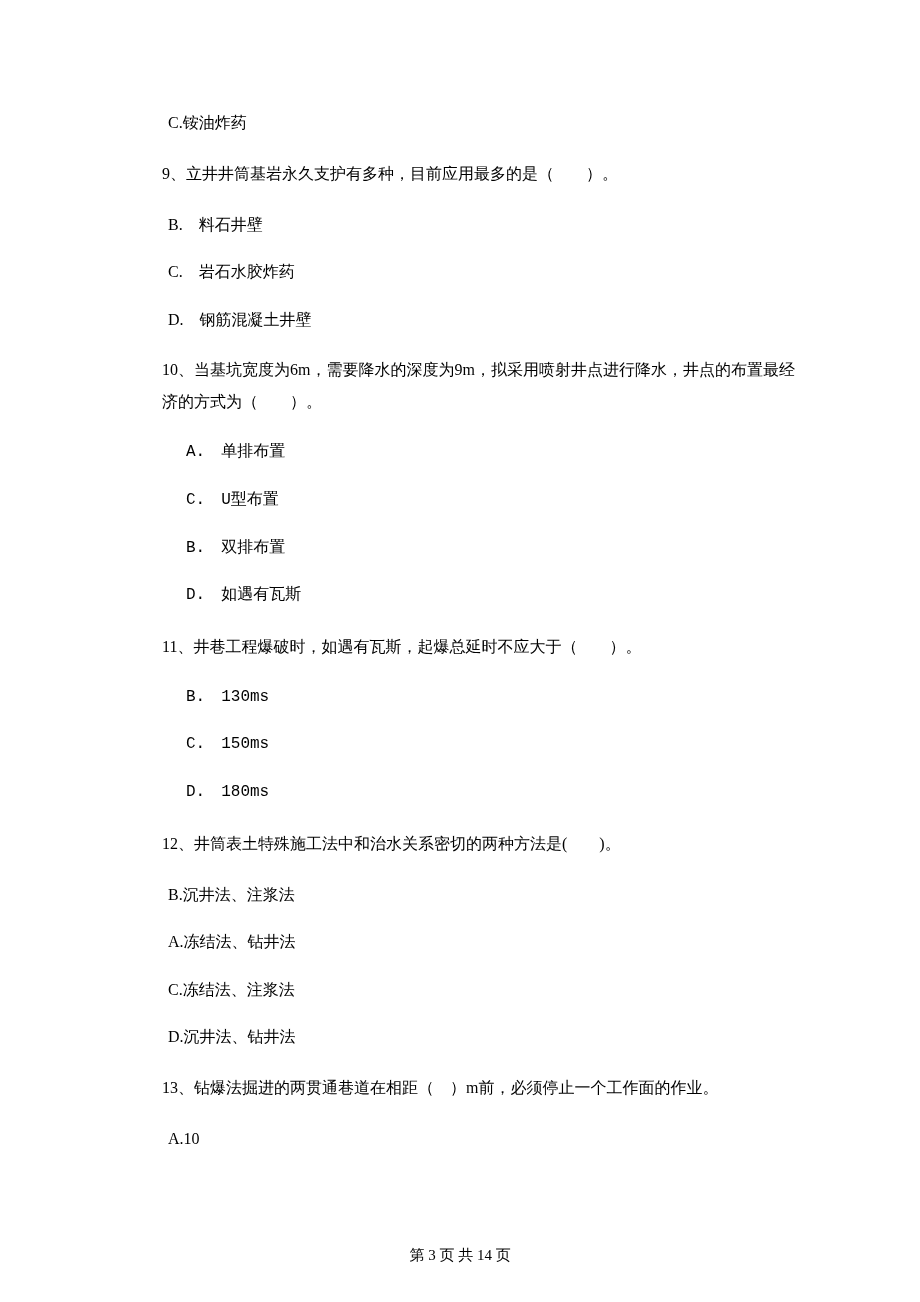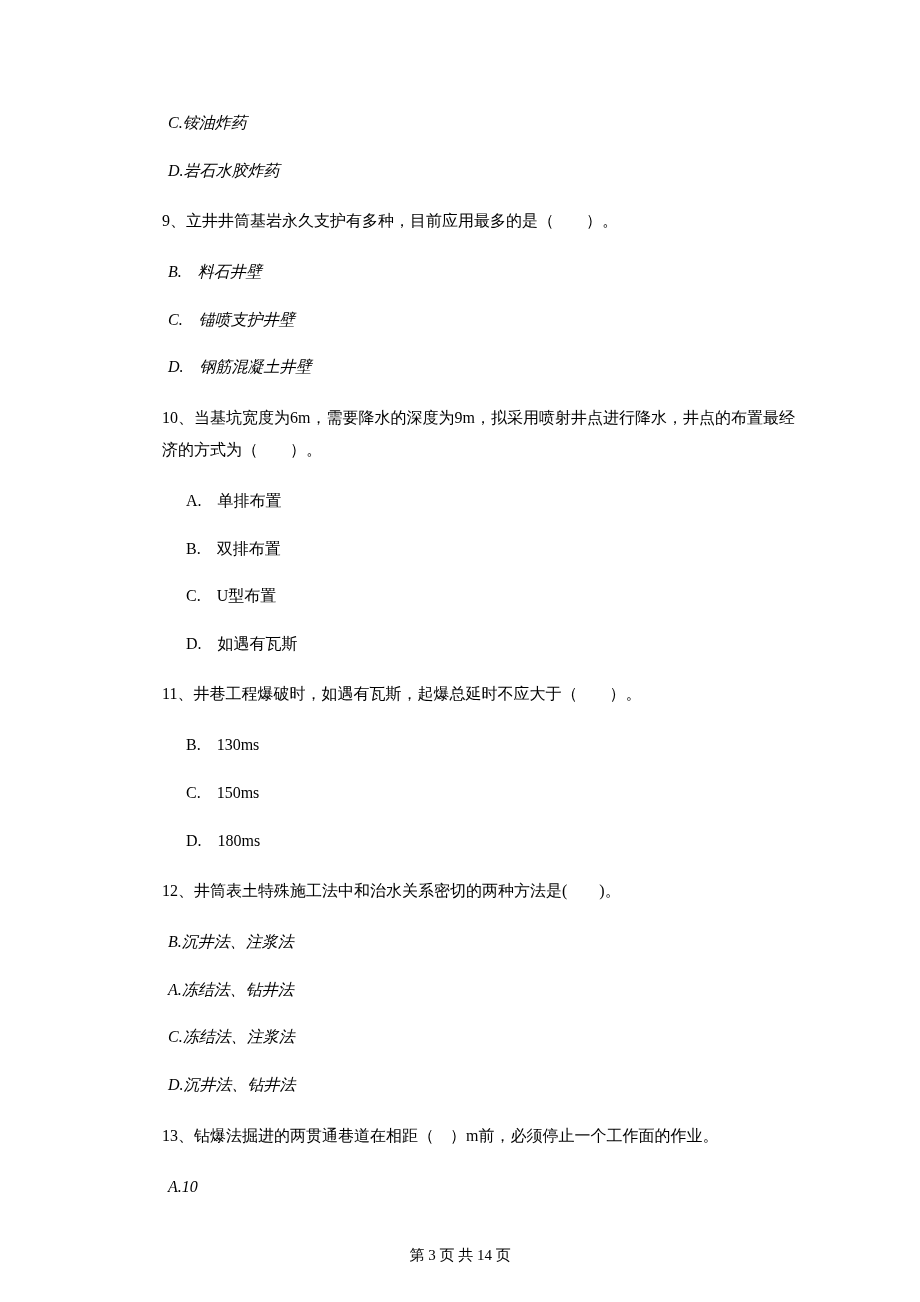--- a/index.html
+++ b/index.html
@@ -15,25 +15,25 @@
       width: 920px;
       min-height: 1302px;
       margin: 0 auto;
       padding: 110px 118px 40px 118px;
       box-sizing: border-box;
       position: relative;
     }
     .option-indent-1 {
       padding-left: 50px;
       margin-bottom: 22px;
-      font-style: italic;
     }
     .option-indent-2 {
       padding-left: 68px;
       margin-bottom: 22px;
+      font-family: Liberation Mono, monospace;
     }
     .question-stem {
       margin-bottom: 22px;
       line-height: 2.0;
       margin-left: 44px;
     }
     .page-footer {
       position: absolute;
       bottom: 35px;
       left: 0;
@@ -41,31 +41,30 @@
       text-align: center;
       font-size: 15px;
     }
   </style>
 </head>
 <body>
 
 <div class="page">
 
   <div class="option-indent-1">C.铵油炸药</div>
-  <div class="option-indent-1">D.岩石水胶炸药</div>
 
   <div class="question-stem">9、立井井筒基岩永久支护有多种，目前应用最多的是（　　）。</div>
   <div class="option-indent-1">B.　料石井壁</div>
-  <div class="option-indent-1">C.　锚喷支护井壁</div>
+  <div class="option-indent-1">C.　岩石水胶炸药</div>
   <div class="option-indent-1">D.　钢筋混凝土井壁</div>
 
   <div class="question-stem">10、当基坑宽度为6m，需要降水的深度为9m，拟采用喷射井点进行降水，井点的布置最经济的方式为（　　）。</div>
   <div class="option-indent-2">A.　单排布置</div>
+  <div class="option-indent-2">C.　U型布置</div>
   <div class="option-indent-2">B.　双排布置</div>
-  <div class="option-indent-2">C.　U型布置</div>
   <div class="option-indent-2">D.　如遇有瓦斯</div>
 
   <div class="question-stem">11、井巷工程爆破时，如遇有瓦斯，起爆总延时不应大于（　　）。</div>
   <div class="option-indent-2">B.　130ms</div>
   <div class="option-indent-2">C.　150ms</div>
   <div class="option-indent-2">D.　180ms</div>
 
   <div class="question-stem">12、井筒表土特殊施工法中和治水关系密切的两种方法是(　　)。</div>
   <div class="option-indent-1">B.沉井法、注浆法</div>
   <div class="option-indent-1">A.冻结法、钻井法</div>

